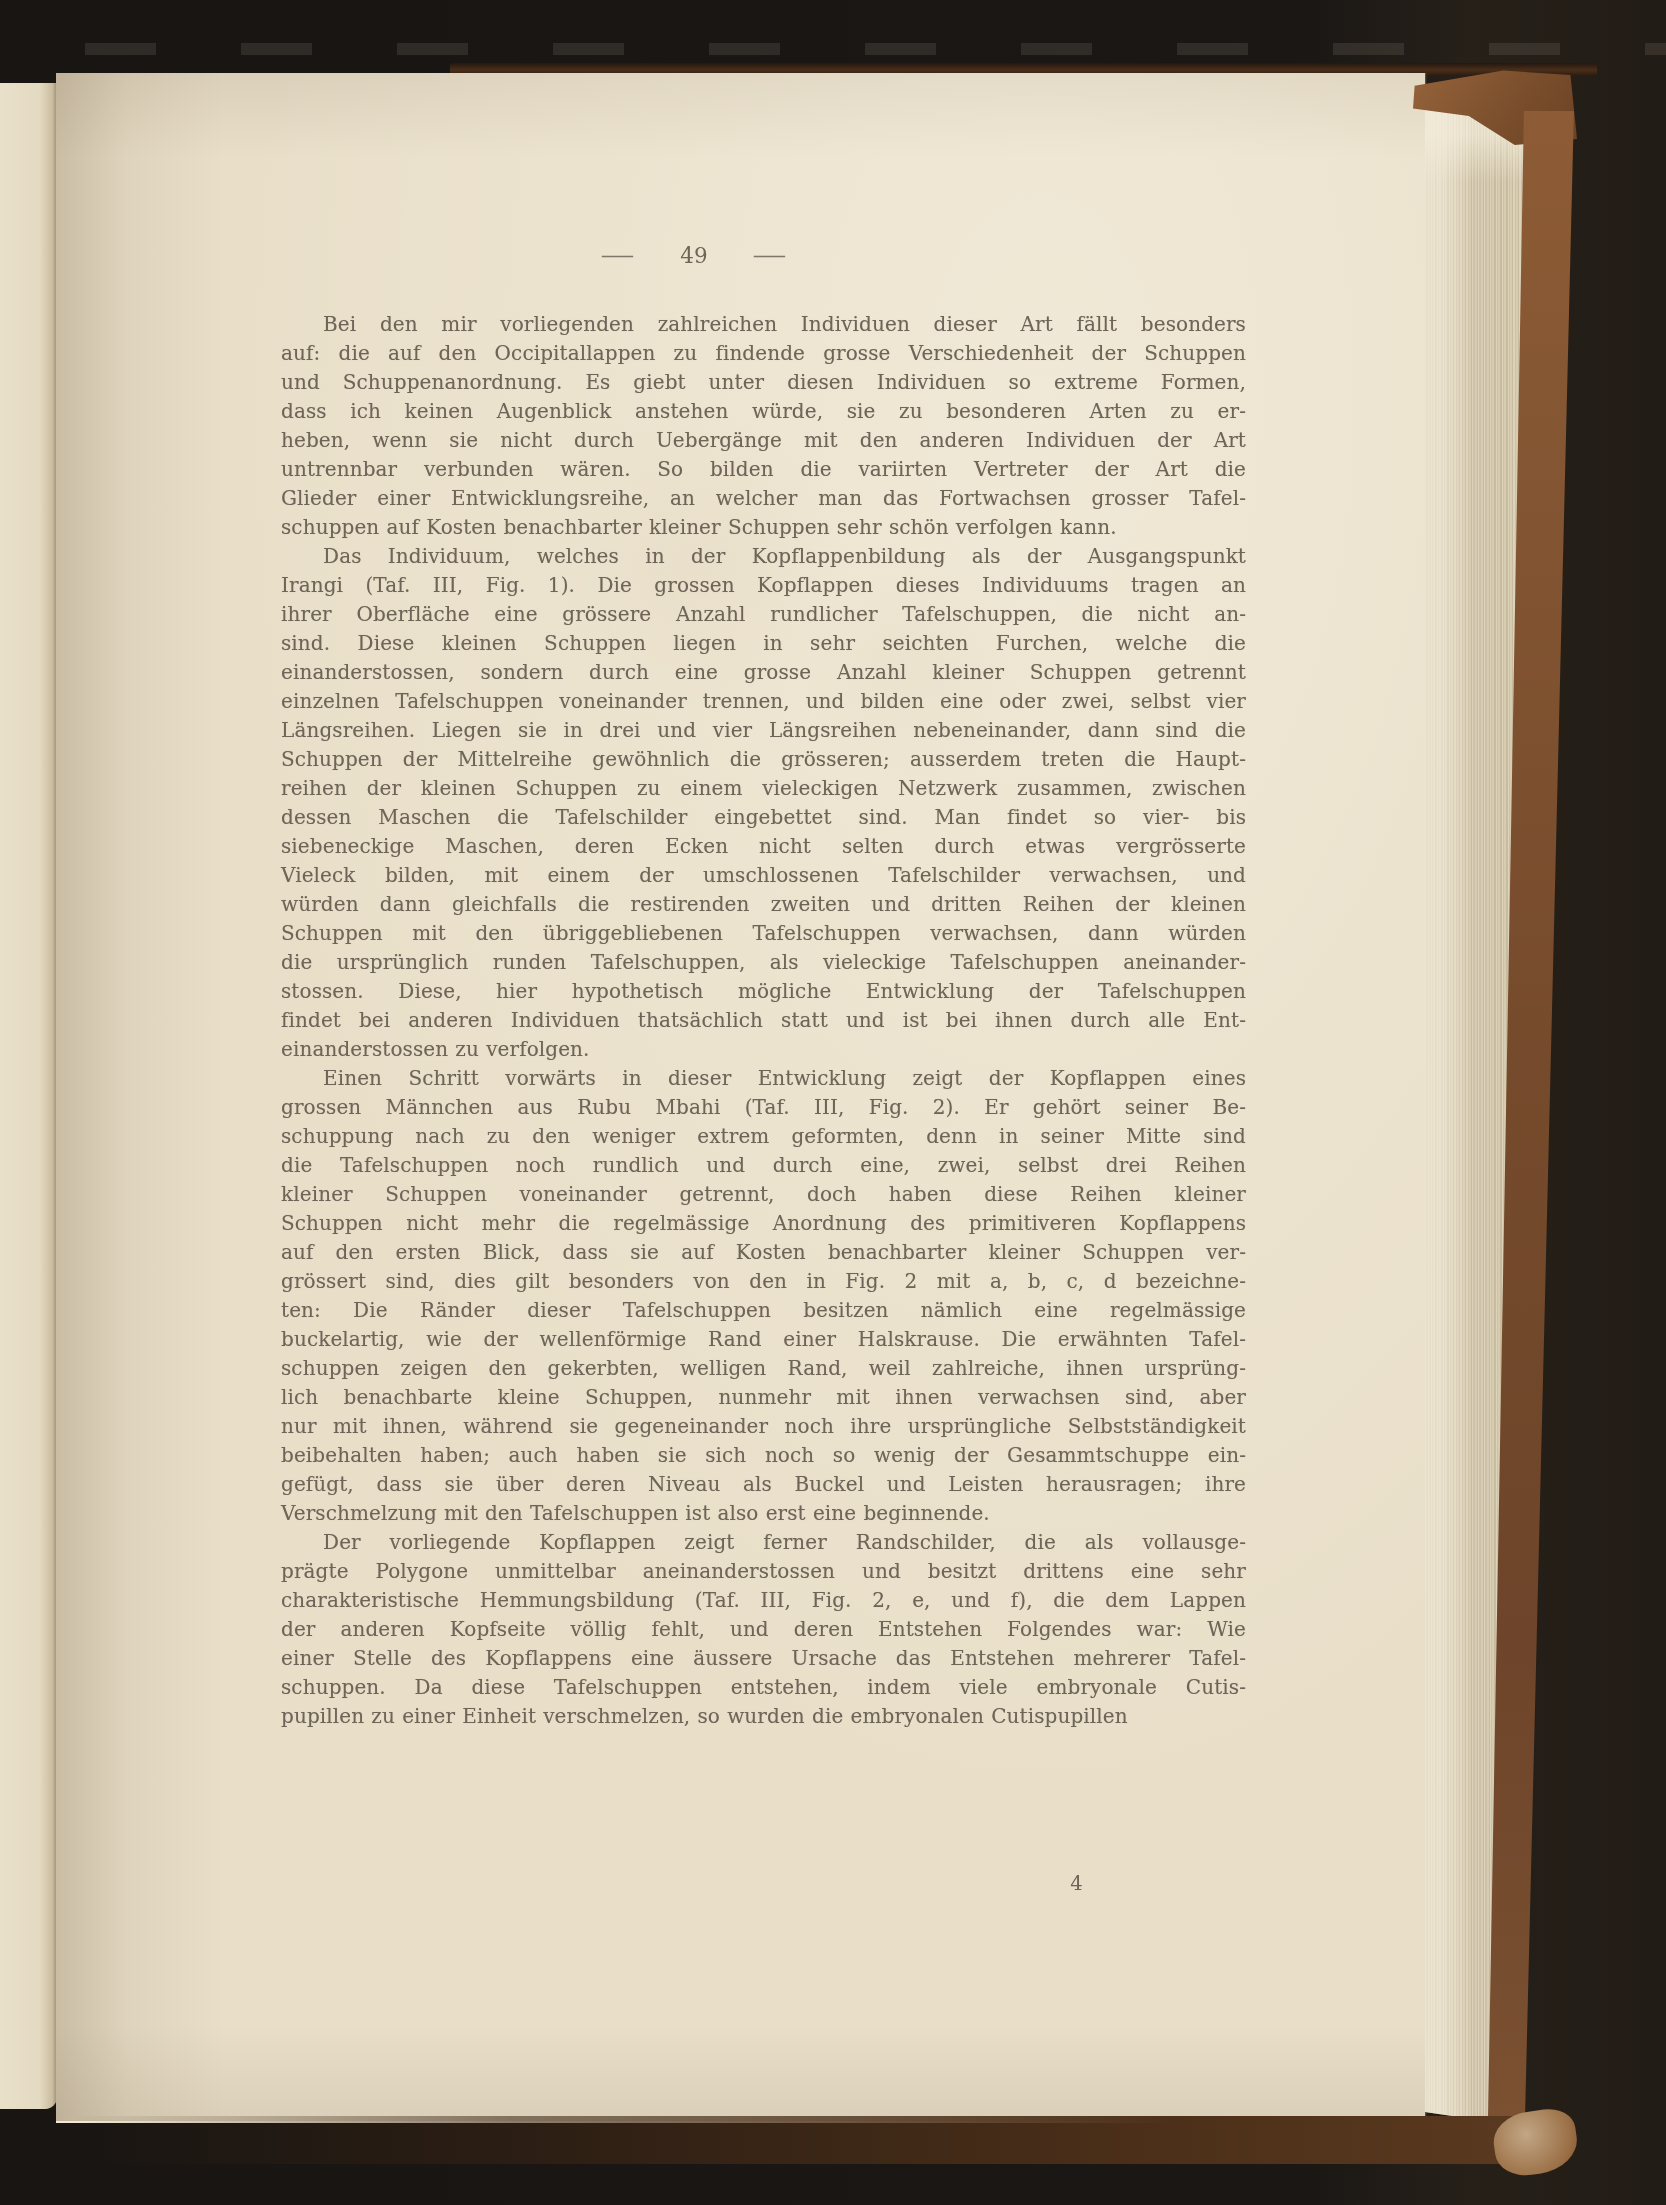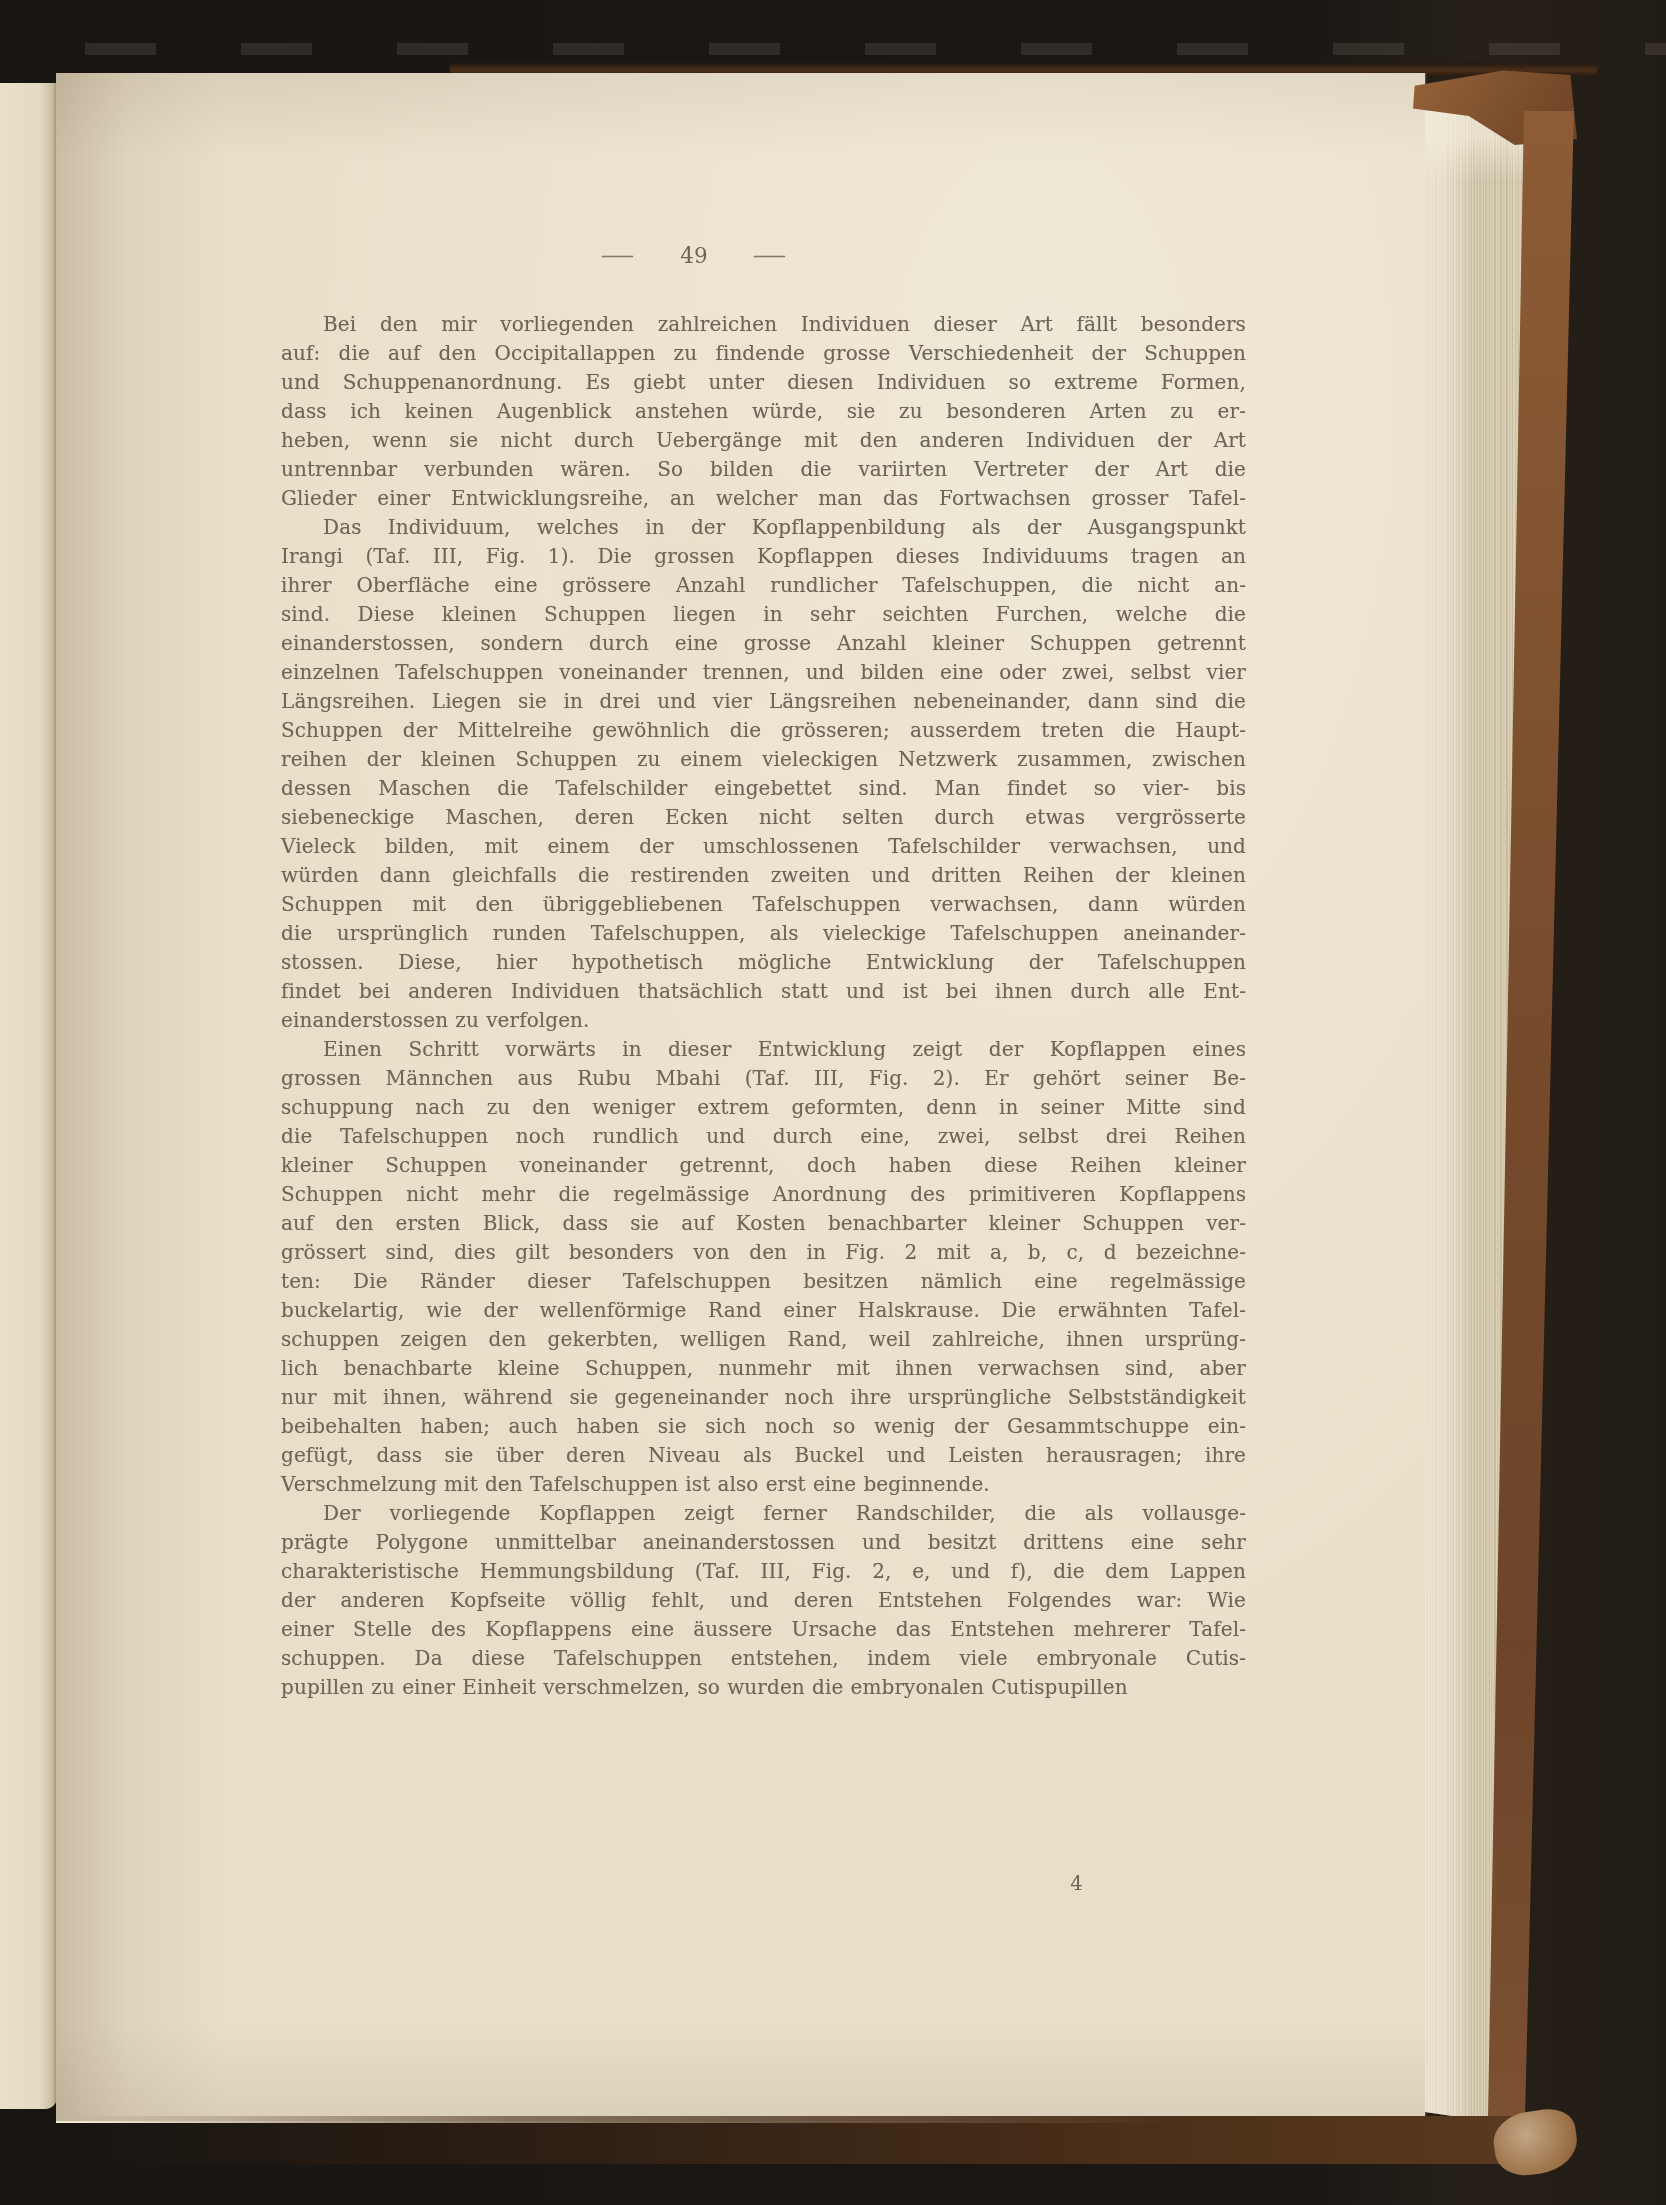--- a/index.html
+++ b/index.html
@@ -99,20 +99,21 @@
 
   <div class="text-block">
       <div>
         <div class="line first">Bei den mir vorliegenden zahlreichen Individuen dieser Art fällt besonders</div>
         <div class="line">auf: die auf den Occipitallappen zu findende grosse Verschiedenheit der Schuppen</div>
         <div class="line">und Schuppenanordnung. Es giebt unter diesen Individuen so extreme Formen,</div>
         <div class="line">dass ich keinen Augenblick anstehen würde, sie zu besonderen Arten zu er-</div>
         <div class="line">heben, wenn sie nicht durch Uebergänge mit den anderen Individuen der Art</div>
         <div class="line">untrennbar verbunden wären. So bilden die variirten Vertreter der Art die</div>
         <div class="line">Glieder einer Entwicklungsreihe, an welcher man das Fortwachsen grosser Tafel-</div>
+        <div class="line last">schuppen auf Kosten benachbarter kleiner Schuppen sehr schön verfolgen kann.</div>
       </div>
       <div>
         <div class="line first">Das Individuum, welches in der Kopflappenbildung als der Ausgangspunkt</div>
         <div class="line">Irangi (Taf. III, Fig. 1). Die grossen Kopflappen dieses Individuums tragen an</div>
         <div class="line">ihrer Oberfläche eine grössere Anzahl rundlicher Tafelschuppen, die nicht an-</div>
         <div class="line">sind. Diese kleinen Schuppen liegen in sehr seichten Furchen, welche die</div>
         <div class="line">einanderstossen, sondern durch eine grosse Anzahl kleiner Schuppen getrennt</div>
         <div class="line">einzelnen Tafelschuppen voneinander trennen, und bilden eine oder zwei, selbst vier</div>
         <div class="line">Längsreihen. Liegen sie in drei und vier Längsreihen nebeneinander, dann sind die</div>
         <div class="line">Schuppen der Mittelreihe gewöhnlich die grösseren; ausserdem treten die Haupt-</div>

